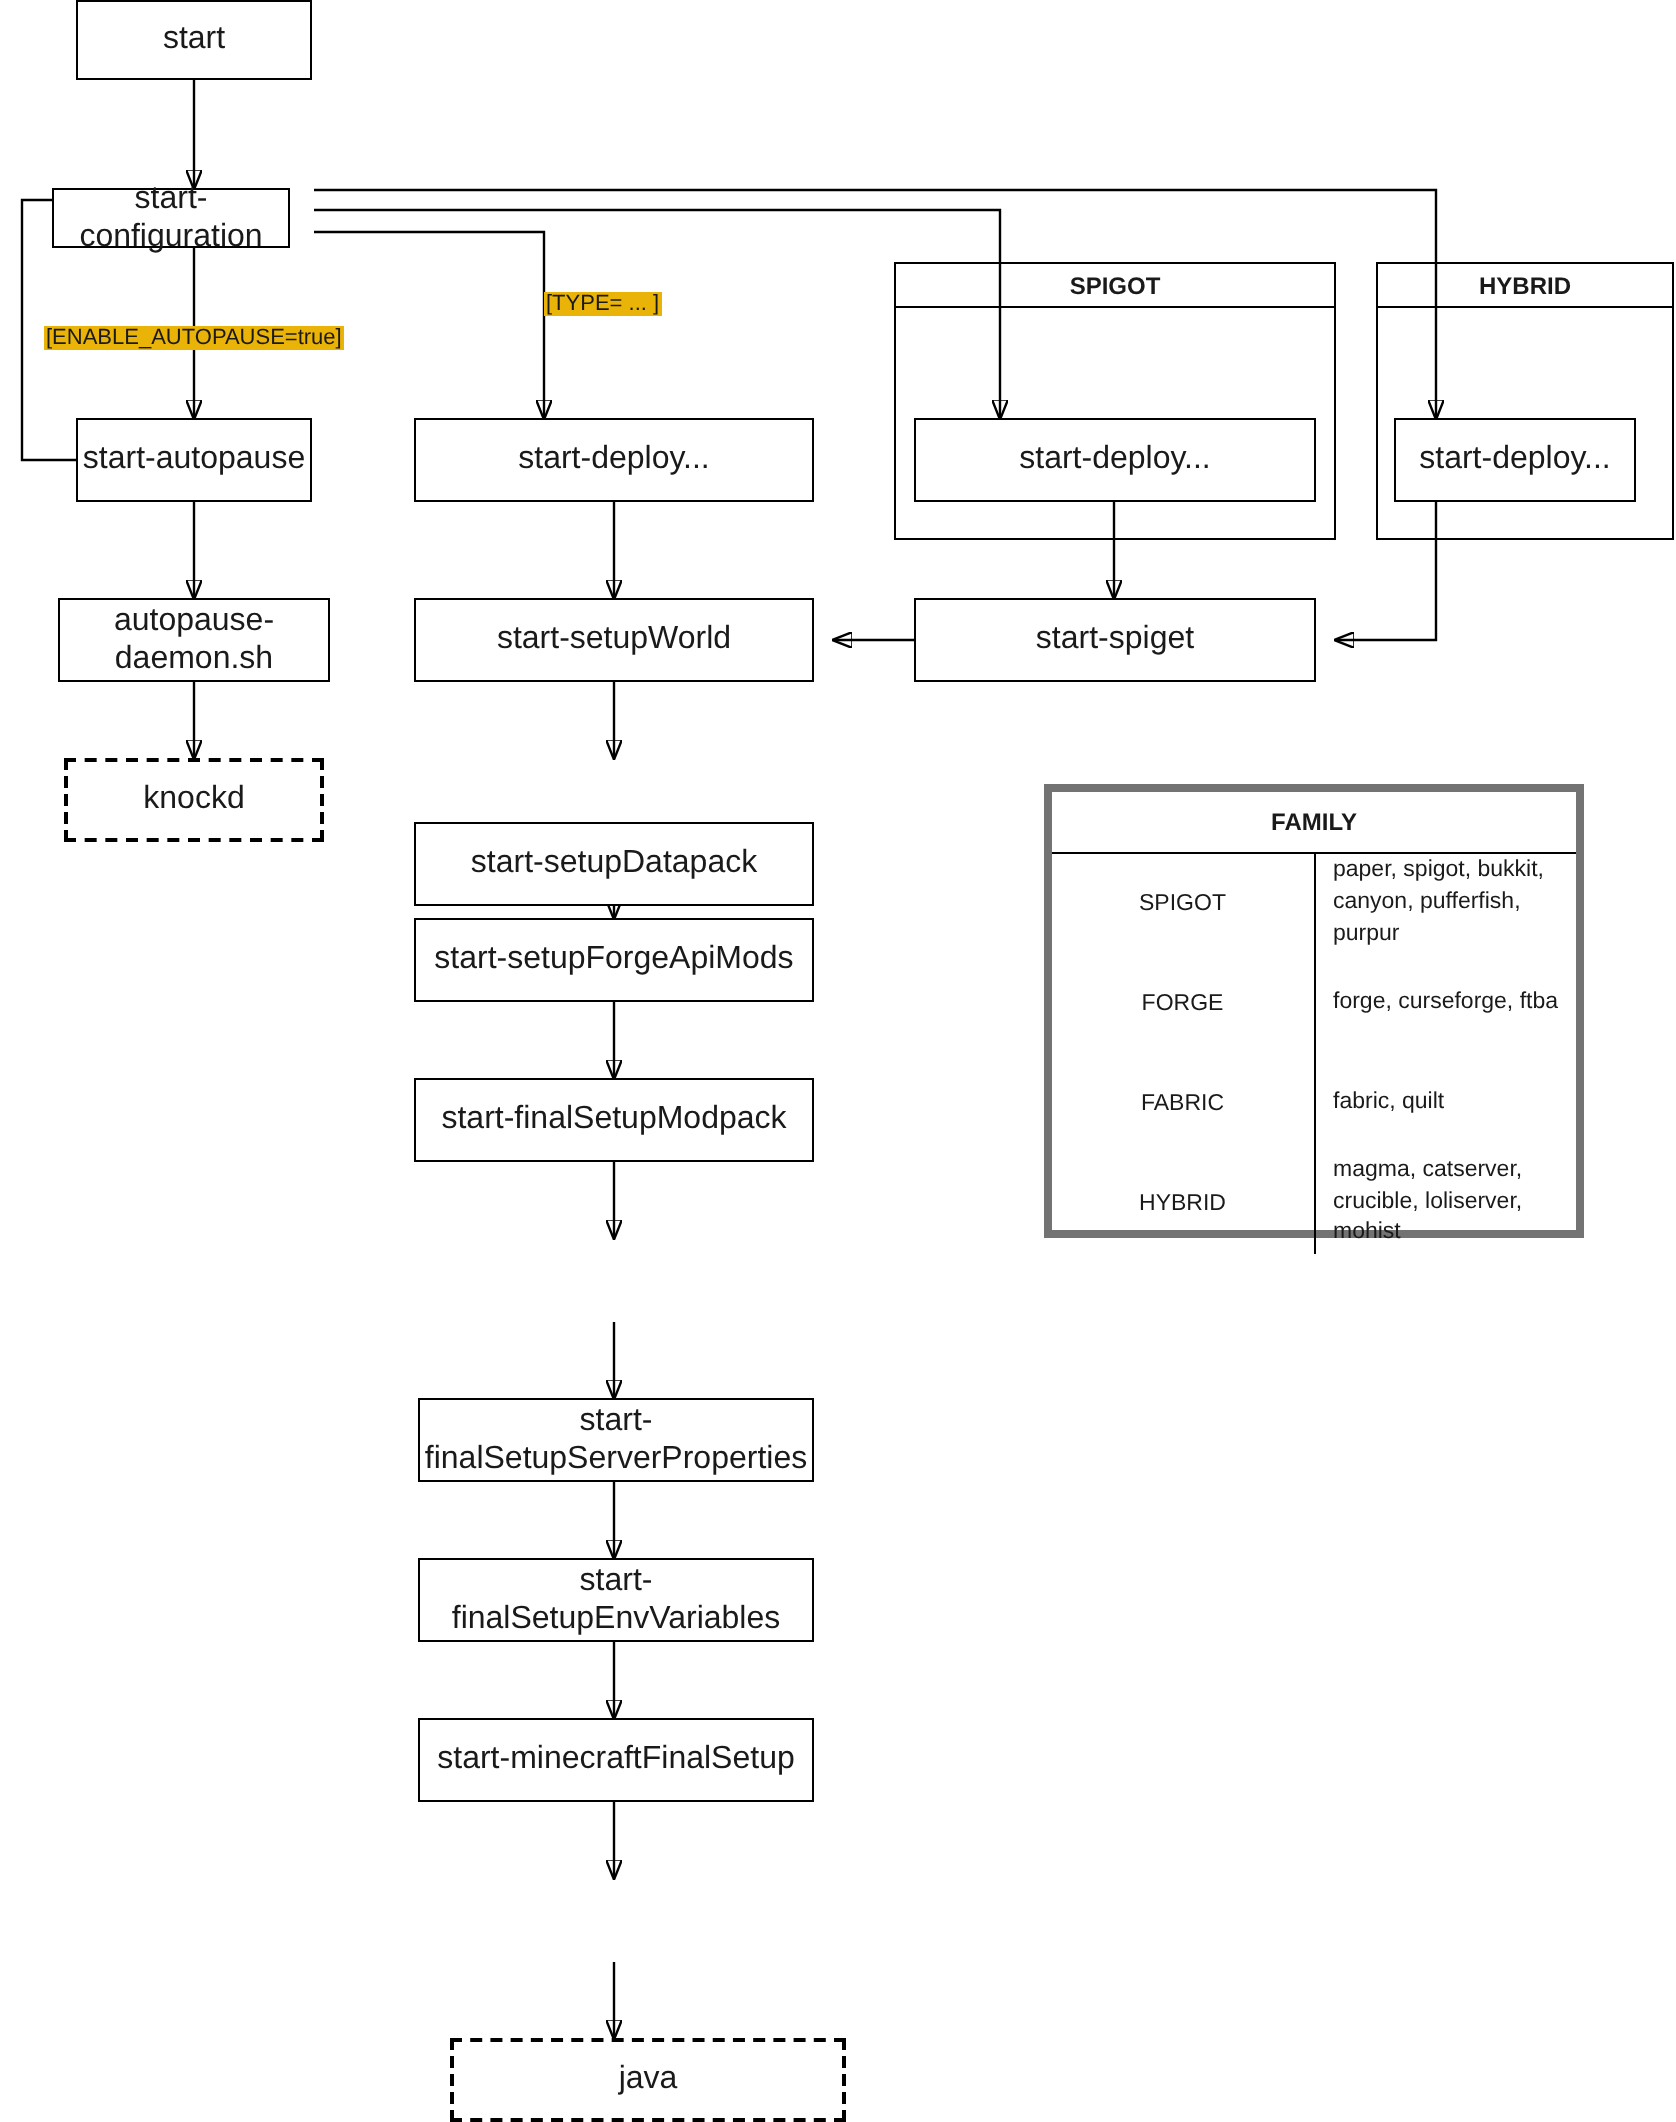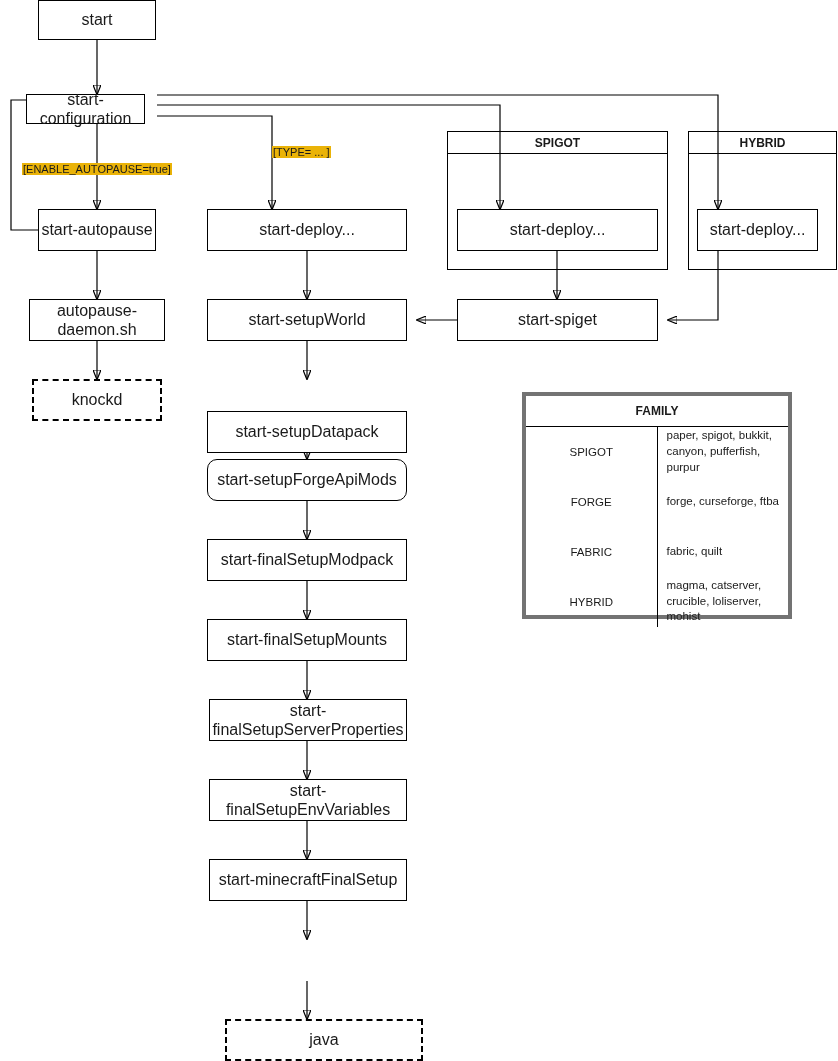--- a/index.html
+++ b/index.html
@@ -181,25 +181,24 @@
   <div class="node" style="left:29px; top:299px; width:136px; height:42px;">autopause-daemon.sh</div>
 
   <div class="node dashed" style="left:32px; top:379px; width:130px; height:42px;">knockd</div>
 
   <div class="node" style="left:207px; top:209px; width:200px; height:42px;">start-deploy...</div>
 
   <div class="node" style="left:207px; top:299px; width:200px; height:42px;">start-setupWorld</div>
 
   <div class="node" style="left:207px; top:379px; width:200px; height:42px;margin-top:32px;">start-setupDatapack</div>
 
-  <div class="node" style="left:207px; top:459px; width:200px; height:42px;border-radius:10px;">start-setupForgeApiMods</div>
+  <div class="node" style="left:207px; top:459px; width:200px; height:42px;">start-setupForgeApiMods</div>
 
   <div class="node" style="left:207px; top:539px; width:200px; height:42px;">start-finalSetupModpack</div>
 
-  <div class="node" style="left:207px; top:619px; width:200px; height:42px;">start-finalSetupMounts</div>
 
   <div class="node" style="left:209px; top:699px; width:198px; height:42px;">start-finalSetupServerProperties</div>
 
   <div class="node" style="left:209px; top:779px; width:198px; height:42px;">start-finalSetupEnvVariables</div>
 
   <div class="node" style="left:209px; top:859px; width:198px; height:42px;">start-minecraftFinalSetup</div>
 
 
   <div class="node dashed" style="left:225px; top:1019px; width:198px; height:42px;">java</div>
 

